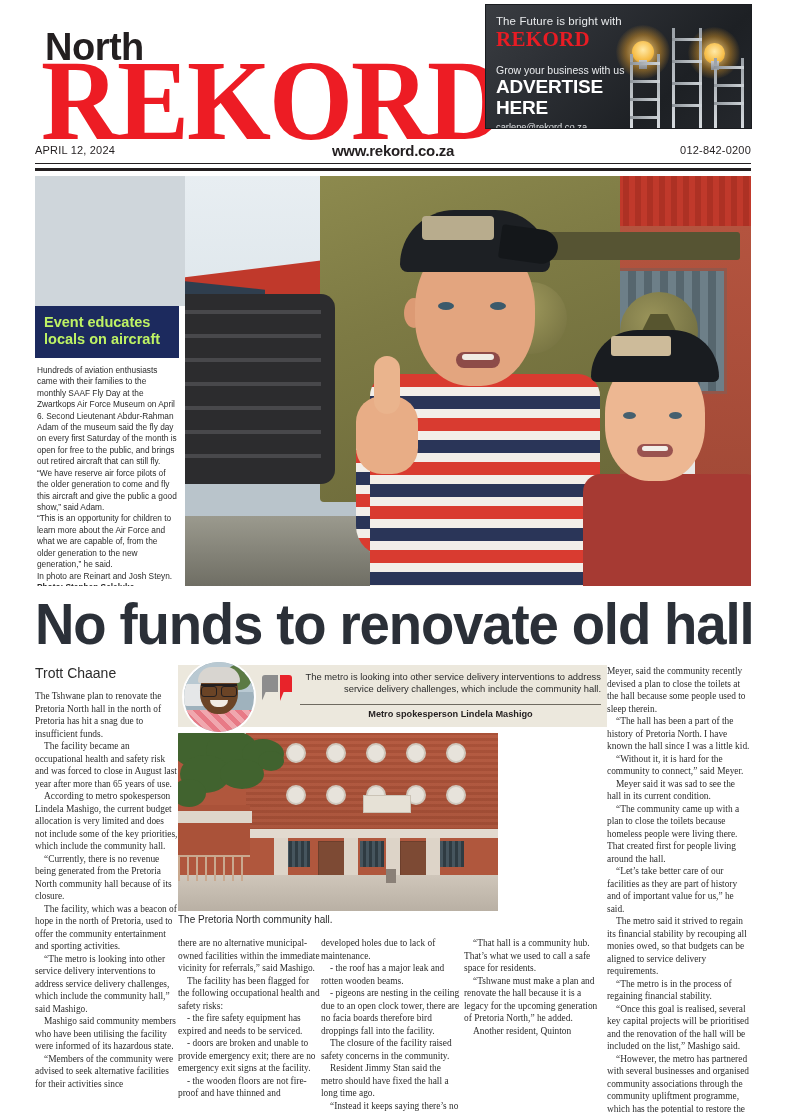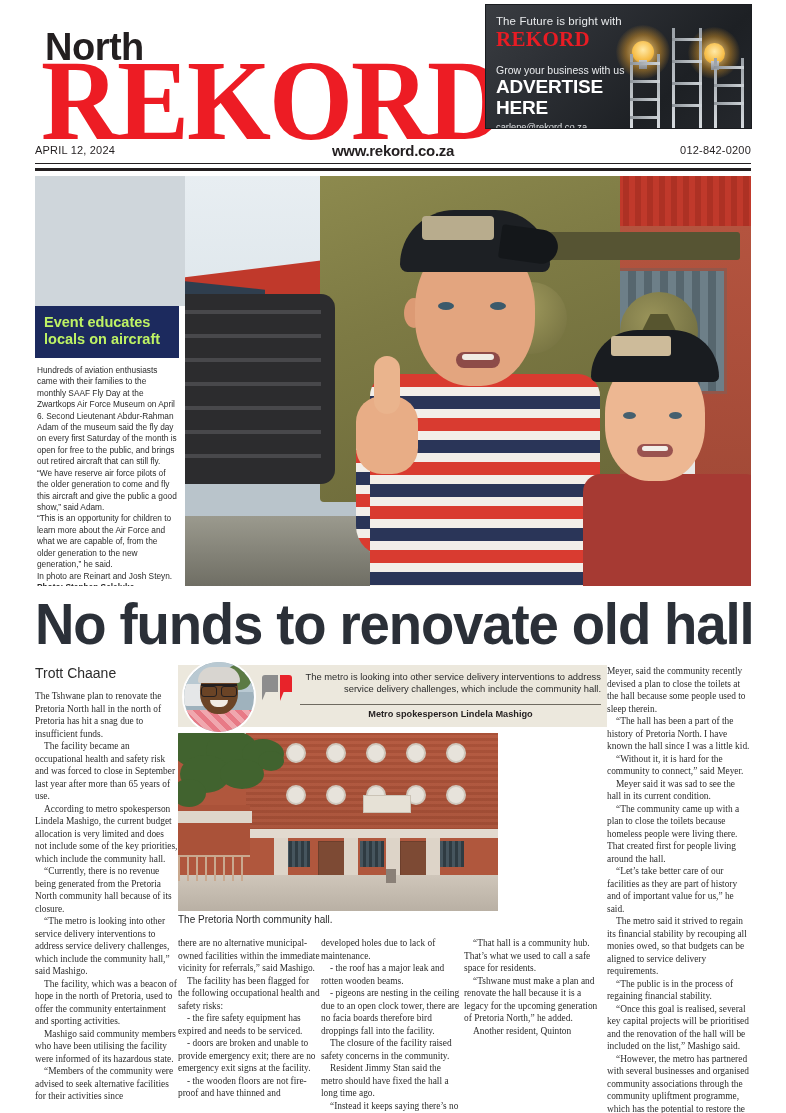--- a/index.html
+++ b/index.html
@@ -394,25 +394,25 @@
         <div class="leaf" style="left:0;top:54px;width:34px;height:28px"></div>
         <div class="leaf" style="left:86px;top:26px;width:26px;height:20px"></div>
       </div>
     </div>
     <div class="hallcap">The Pretoria North community hall.</div>
 
     <div class="col c1">
       <div class="byline">Trott Chaane</div>
       <div class="bodytext">
         <p class="noind">The Tshwane plan to renovate the Pretoria North hall in the north of Pretoria has hit a snag due to insufficient funds.</p>
-        <p>The facility became an occupational health and safety risk and was forced to close in September last year after more than 65 years of use.</p>
+        <p>The facility became an occupational health and safety risk and was forced to close in August last year after more than 65 years of use.</p>
         <p>According to metro spokesperson Lindela Mashigo, the current budget allocation is very limited and does not include some of the key priorities, which include the community hall.</p>
         <p>“Currently, there is no revenue being generated from the Pretoria North community hall because of its closure.</p>
+        <p>The facility, which was a beacon of hope in the north of Pretoria, used to offer the community entertainment and sporting activities.</p>
         <p>“The metro is looking into other service delivery interventions to address service delivery challenges, which include the community hall,” said Mashigo.</p>
-        <p>The facility, which was a beacon of hope in the north of Pretoria, used to offer the community entertainment and sporting activities.</p>
         <p>Mashigo said community members who have been utilising the facility were informed of its hazardous state.</p>
         <p>“Members of the community were advised to seek alternative facilities for their activities since</p>
       </div>
     </div>
 
     <div class="col c2" style="top:272px">
       <div class="bodytext">
         <p class="noind">there are no alternative municipal-owned facilities within the immediate vicinity for referrals,” said Mashigo.</p>
         <p>The facility has been flagged for the following occupational health and safety risks:</p>
         <p>- the fire safety equipment has expired and needs to be serviced.</p>
@@ -442,20 +442,20 @@
 
     <div class="col c5">
       <div class="bodytext">
         <p class="noind">Meyer, said the community recently devised a plan to close the toilets at the hall because some people used to sleep therein.</p>
         <p>“The hall has been a part of the history of Pretoria North. I have known the hall since I was a little kid.</p>
         <p>“Without it, it is hard for the community to connect,” said Meyer.</p>
         <p>Meyer said it was sad to see the hall in its current condition.</p>
         <p>“The community came up with a plan to close the toilets because homeless people were living there. That created first for people living around the hall.</p>
         <p>“Let’s take better care of our facilities as they are part of history and of important value for us,” he said.</p>
         <p>The metro said it strived to regain its financial stability by recouping all monies owed, so that budgets can be aligned to service delivery requirements.</p>
-        <p>“The public is in the process of regaining financial stability.</p>
+        <p>“The metro is in the process of regaining financial stability.</p>
         <p>“Once this goal is realised, several key capital projects will be prioritised and the renovation of the hall will be included on the list,” Mashigo said.</p>
         <p>“However, the metro has partnered with several businesses and organised community associations through the community upliftment programme, which has the potential to restore the hall to its former glory,” he concluded.</p>
       </div>
     </div>
 
   </div>
 </div>
 
 </body></html>

